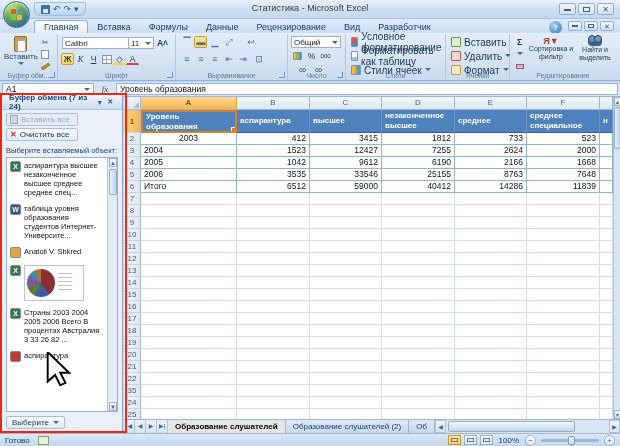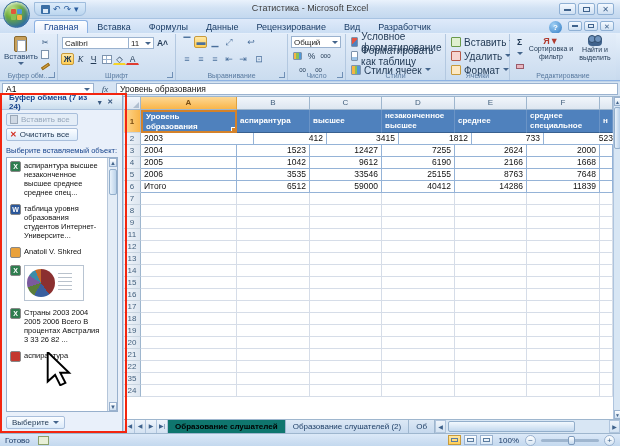--- a/index.html
+++ b/index.html
@@ -148,21 +148,21 @@
   .vsb .sb-a { position:absolute; left:0; width:7px; height:9px; background:linear-gradient(#fdfeff,#cfe0f1); border:1px solid #9ab2cf; color:#44658c; font-size:5px; text-align:center; line-height:8px; }
   .vsb .thumb { position:absolute; left:0; top:10px; width:7px; height:42px; background:linear-gradient(90deg,#e9f2fb,#b7cfe9); border:1px solid #92aecb; border-radius:2px; }
 
   
   .tabbar { position:absolute; left:124px; top:419px; width:496px; height:14px; background:#c2d5ea;
     display:flex; align-items:stretch; border-top:1px solid #9eb6ce; }
   .navbtn { width:11px; background:linear-gradient(#eef4fb,#d3e2f2); border-right:1px solid #b0c5dd;
     color:#3f628c; font-size:6px; text-align:center; line-height:13px; }
   .stab { padding:0 7px; font-size:8px; color:#1f3f66; background:linear-gradient(#dce8f5,#c6d9ee);
     border-right:1px solid #9eb6ce; line-height:13px; white-space:nowrap; }
-  .stab.active { background:#0f766e; font-weight:bold; color:#000; }
+  .stab.active { background:#e5e5e5; font-weight:bold; color:#000; }
   .hsb { flex:1; display:flex; align-items:stretch; }
   .hsb .sb-a { width:11px; background:linear-gradient(#eef4fb,#d3e2f2); border:1px solid #b0c5dd; color:#3f628c; font-size:6px; text-align:center; line-height:12px; }
   .hsb .track { flex:1; background:#d8e6f4; position:relative; }
   .hsb .thumb { position:absolute; left:2px; top:1px; bottom:1px; width:78%; background:linear-gradient(#f2f8fe,#c4d9ee); border:1px solid #92aecb; border-radius:2px; }
 
   
   .statusbar { position:absolute; left:0; top:433px; width:620px; height:13px;
     background:linear-gradient(#dce9f8,#c3d8ee); border-top:1px solid #9eb6ce; display:flex; align-items:center;
     font-size:8px; color:#1a3a66; padding:0 5px; gap:8px; }
   .macro-ic { width:11px; height:9px; background:#e8f0d8; border:1px solid #8aa06a; }
@@ -490,21 +490,21 @@
       <div class="cell a1sel" style="width: 96px;">Уровень образования</div>
       <div class="cell" style="width: 73px;">аспирантура</div>
       <div class="cell" style="width: 72px;">высшее</div>
       <div class="cell" style="width: 73px;">незаконченное высшее</div>
       <div class="cell" style="width: 72px;">среднее</div>
       <div class="cell" style="width: 73px;">среднее специальное</div>
       <div class="cell" style="width: 13px;">н</div>
     </div>
     <div class="grow data" style="height: 12px;">
       <div class="rowhdr" style="line-height: 12px;">2</div>
-      <div class="cell" style="width: 113px; line-height: 11px;">2003</div>
+      <div class="cell" style="width: 96px; line-height: 11px; text-align: center;">2003</div>
       <div class="cell num" style="width: 73px; line-height: 11px;">412</div>
       <div class="cell num" style="width: 72px; line-height: 11px;">3415</div>
       <div class="cell num" style="width: 73px; line-height: 11px;">1812</div>
       <div class="cell num" style="width: 72px; line-height: 11px;">733</div>
       <div class="cell num" style="width: 73px; line-height: 11px;">523</div>
       <div class="cell" style="width: 13px;"></div>
     </div>
     <div class="grow data" style="height: 12px;">
       <div class="rowhdr" style="line-height: 12px;">3</div>
       <div class="cell" style="width: 96px; line-height: 11px;">2004</div>
@@ -569,20 +569,30 @@
       <div class="rowhdr" style="line-height: 12px;">9</div>
       <div class="cell" style="width: 96px; line-height: 11px;"></div>
       <div class="cell" style="width: 73px; line-height: 11px;"></div>
       <div class="cell" style="width: 72px; line-height: 11px;"></div>
       <div class="cell" style="width: 73px; line-height: 11px;"></div>
       <div class="cell" style="width: 72px; line-height: 11px;"></div>
       <div class="cell" style="width: 73px; line-height: 11px;"></div>
       <div class="cell" style="width: 13px;"></div>
     </div>
     <div class="grow" style="height: 12px;">
+      <div class="rowhdr" style="line-height: 12px;">10</div>
+      <div class="cell" style="width: 96px; line-height: 11px;"></div>
+      <div class="cell" style="width: 73px; line-height: 11px;"></div>
+      <div class="cell" style="width: 72px; line-height: 11px;"></div>
+      <div class="cell" style="width: 73px; line-height: 11px;"></div>
+      <div class="cell" style="width: 72px; line-height: 11px;"></div>
+      <div class="cell" style="width: 73px; line-height: 11px;"></div>
+      <div class="cell" style="width: 13px;"></div>
+    </div>
+    <div class="grow" style="height: 12px;">
       <div class="rowhdr" style="line-height: 12px;">11</div>
       <div class="cell" style="width: 96px; line-height: 11px;"></div>
       <div class="cell" style="width: 73px; line-height: 11px;"></div>
       <div class="cell" style="width: 72px; line-height: 11px;"></div>
       <div class="cell" style="width: 73px; line-height: 11px;"></div>
       <div class="cell" style="width: 72px; line-height: 11px;"></div>
       <div class="cell" style="width: 73px; line-height: 11px;"></div>
       <div class="cell" style="width: 13px;"></div>
     </div>
     <div class="grow" style="height: 12px;">
@@ -700,20 +710,30 @@
       <div class="cell" style="width: 96px; line-height: 11px;"></div>
       <div class="cell" style="width: 73px; line-height: 11px;"></div>
       <div class="cell" style="width: 72px; line-height: 11px;"></div>
       <div class="cell" style="width: 73px; line-height: 11px;"></div>
       <div class="cell" style="width: 72px; line-height: 11px;"></div>
       <div class="cell" style="width: 73px; line-height: 11px;"></div>
       <div class="cell" style="width: 13px;"></div>
     </div>
     <div class="grow" style="height: 12px;">
       <div class="rowhdr" style="line-height: 12px;">24</div>
+      <div class="cell" style="width: 96px; line-height: 11px;"></div>
+      <div class="cell" style="width: 73px; line-height: 11px;"></div>
+      <div class="cell" style="width: 72px; line-height: 11px;"></div>
+      <div class="cell" style="width: 73px; line-height: 11px;"></div>
+      <div class="cell" style="width: 72px; line-height: 11px;"></div>
+      <div class="cell" style="width: 73px; line-height: 11px;"></div>
+      <div class="cell" style="width: 13px;"></div>
+    </div>
+    <div class="grow" style="height: 12px;">
+      <div class="rowhdr" style="line-height: 12px;">25</div>
       <div class="cell" style="width: 96px; line-height: 11px;"></div>
       <div class="cell" style="width: 73px; line-height: 11px;"></div>
       <div class="cell" style="width: 72px; line-height: 11px;"></div>
       <div class="cell" style="width: 73px; line-height: 11px;"></div>
       <div class="cell" style="width: 72px; line-height: 11px;"></div>
       <div class="cell" style="width: 73px; line-height: 11px;"></div>
       <div class="cell" style="width: 13px;"></div>
     </div>
   </div>
 <div class="vsb">

